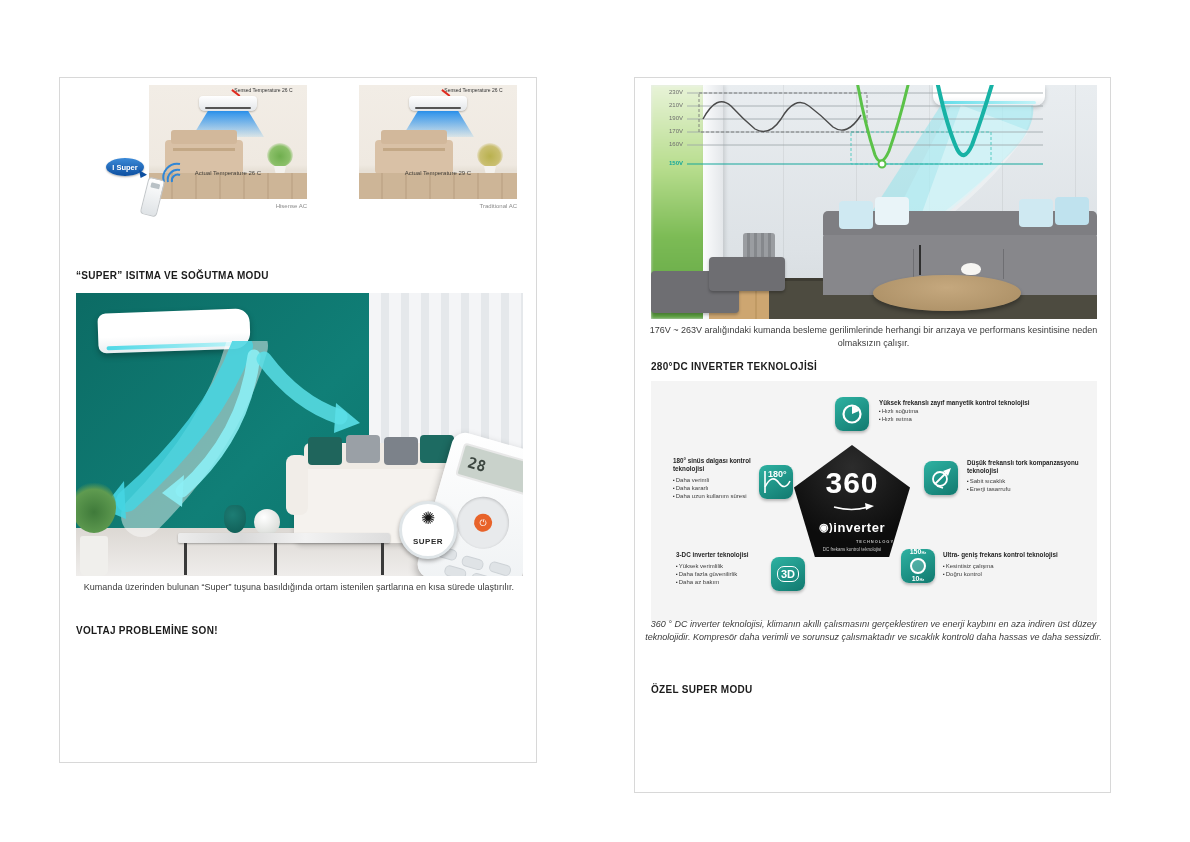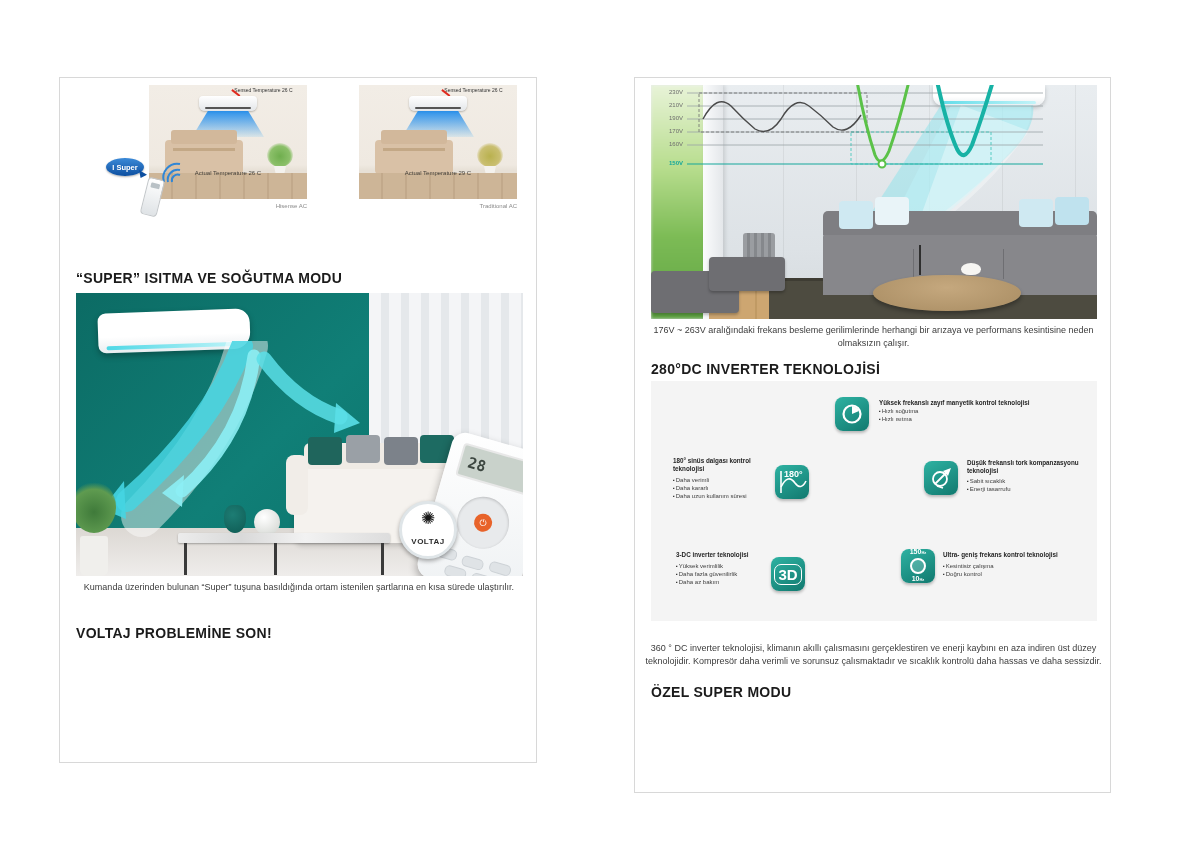--- a/index.html
+++ b/index.html
@@ -1,21 +1,21 @@
 <!DOCTYPE html>
 <html><head>
 <meta charset="utf-8">
 <style>
   html,body{margin:0;padding:0;background:#ffffff;font-family:"Liberation Sans",sans-serif;}
   #canvas{position:relative;width:1190px;height:842px;background:#fff;overflow:hidden;}
   .page{position:absolute;background:#fff;border:1px solid #d8d8d8;box-sizing:border-box;}
   #page-left{left:59px;top:77px;width:478px;height:686px;}
   #page-right{left:634px;top:77px;width:477px;height:716px;}
   .abs{position:absolute;}
-  .heading{font-size:14px;font-weight:700;color:#1b1b1b;letter-spacing:.3px;}
+  .heading{font-size:10px;font-weight:700;color:#1b1b1b;letter-spacing:.3px;}
   .para{font-size:9px;line-height:12.5px;color:#3c3c3c;text-align:center;}
   .cap{font-size:6px;color:#8a8a8a;}
   
   .cmp{width:158px;height:114px;background:linear-gradient(180deg,#f2ede6 0%,#efe9e1 70%,#e7e0d6 75%);overflow:hidden;}
   .cmp .floor{position:absolute;left:0;bottom:0;width:100%;height:26px;
     background:repeating-linear-gradient(90deg,#cdb597 0 22px,#c2a98b 22px 24px);}
   .cmp .ac{position:absolute;left:50%;top:11px;transform:translateX(-50%);width:58px;height:15px;
     background:linear-gradient(180deg,#ffffff,#e3e6e9);border-radius:4px 4px 6px 6px;box-shadow:0 1px 2px rgba(0,0,0,.25);}
   .cmp .ac:after{content:"";position:absolute;left:10%;bottom:2px;width:80%;height:2px;background:#555;border-radius:1px;}
   .cmp .air{position:absolute;left:50%;top:26px;transform:translateX(-50%);width:72px;height:26px;
@@ -218,21 +218,21 @@
           <div class="pwr">⏻</div>
         </div>
         <div class="btn" style="left:14px;top:116px;"></div>
         <div class="btn" style="left:42px;top:118px;"></div>
         <div class="btn" style="left:70px;top:116px;"></div>
         <div class="btn" style="left:28px;top:132px;"></div>
         <div class="btn" style="left:56px;top:132px;"></div>
       </div>
       <div class="superbadge">
         <span class="swirl">✺</span>
-        <span class="lbl">VOLTAJ</span>
+        <span class="lbl">SUPER</span>
       </div>
     </div>
 
     <div class="abs para" style="left:10px;top:503px;width:458px;">Kumanda üzerinden bulunan “Super” tuşuna basıldığında ortam istenilen şartlarına en kısa sürede ulaştırılır.</div>
 
     <div class="abs heading" style="left:16px;top:547px;">VOLTAJ PROBLEMİNE SON!</div>
   </div>
 
   <div id="page-right" class="page">
 
@@ -283,47 +283,59 @@
         </svg>
         <span class="vlabel" style="top:4px;">230V</span>
         <span class="vlabel" style="top:17px;">210V</span>
         <span class="vlabel" style="top:30px;">190V</span>
         <span class="vlabel" style="top:43px;">170V</span>
         <span class="vlabel" style="top:56px;">160V</span>
         <span class="vlabel hot" style="top:75px;">150V</span>
       </div>
     </div>
 
-    <div class="abs para" style="left:10px;top:246px;width:457px;">176V ~ 263V aralığındaki frekans besleme gerilimlerinde herhangi bir arızaya ve performans kesintisine neden olmaksızın çalışır.</div>
+    <div class="abs para" style="left:10px;top:246px;width:457px;">176V ~ 263V aralığındaki kumanda besleme gerilimlerinde herhangi bir arızaya ve performans kesintisine neden olmaksızın çalışır.</div>
 
     <div class="abs heading" style="left:16px;top:283px;">280°DC INVERTER TEKNOLOJİSİ</div>
 
     <div class="abs diagram" style="left:16px;top:303px;">
 
+      <div class="pent">
+        <div class="n360">360</div>
+        <svg width="44" height="8" viewBox="0 0 44 8" style="margin-top:-2px;">
+          <path d="M4 4 Q22 9 38 4" fill="none" stroke="#fff" stroke-width="1.4"></path>
+          <polygon points="44,3 35,0 36,7" fill="#fff"></polygon>
+        </svg>
+        <div class="logo-row">
+          <span class="logo-glyph">◉)</span><span>inverter</span>
+          <span class="brand-sub">TECHNOLOGY</span>
+        </div>
+        <div class="foot">DC frekans kontrol teknolojisi</div>
+      </div>
 
       <div class="ticon" style="left:184px;top:16px;">
         <svg width="22" height="22" viewBox="0 0 22 22">
             <circle cx="11" cy="11" r="8.5" fill="none" stroke="#fff" stroke-width="2.2"></circle>
             <path d="M11 11 L11 3 A8 8 0 0 1 18 8 Z" fill="#fff"></path>
           </svg>
       </div>
       <div class="fblock" style="left:228px;top:18px;width:200px;">
         <div class="ftitle">Yüksek frekanslı zayıf manyetik kontrol teknolojisi</div>
         <div class="fbul">Hızlı soğutma</div>
         <div class="fbul">Hızlı ısıtma</div>
       </div>
 
       <div class="fblock" style="left:22px;top:76px;width:82px;">
         <div class="ftitle">180° sinüs dalgası kontrol teknolojisi</div>
         <div style="height:4px;"></div>
         <div class="fbul">Daha verimli</div>
         <div class="fbul">Daha kararlı</div>
         <div class="fbul">Daha uzun kullanım süresi</div>
       </div>
-      <div class="ticon" style="left:108px;top:84px;margin-left:16px;">
+      <div class="ticon" style="left:108px;top:84px;">
         <div style="position:relative;width:100%;height:100%;">
           <svg width="34" height="34" viewBox="0 0 34 34" style="position:absolute;left:0;top:0;">
               <path d="M6 6 L6 28" stroke="#fff" stroke-width="1.6"></path>
               <path d="M6 22 Q13 8 20 18 Q26 26 31 16" fill="none" stroke="#fff" stroke-width="1.6"></path>
             </svg>
           <span style="position:absolute;left:9px;top:4px;font-size:9px;font-weight:700;">180°</span>
         </div>
       </div>
 
       <div class="ticon" style="left:273px;top:80px;">
@@ -342,36 +354,36 @@
       </div>
 
       <div class="fblock" style="left:25px;top:170px;width:92px;">
         <div class="ftitle">3-DC inverter teknolojisi</div>
         <div style="height:3px;"></div>
         <div class="fbul">Yüksek verimlilik</div>
         <div class="fbul">Daha fazla güvenilirlik</div>
         <div class="fbul">Daha az bakım</div>
       </div>
       <div class="ticon" style="left:120px;top:176px;">
-        <span style="font-size:15px;font-weight:700;border:1.6px solid #fff;border-radius:7px;padding:1px 3px;">3D</span>
+        <span style="font-size:11px;font-weight:700;border:1.6px solid #fff;border-radius:7px;padding:1px 3px;">3D</span>
       </div>
 
       <div class="ticon" style="left:250px;top:168px;">
         <div class="hz-ico">
           <span>150</span><small>Hz</small>
           <span class="circ"></span>
           <span>10</span><small>Hz</small>
         </div>
       </div>
       <div class="fblock" style="left:292px;top:170px;width:140px;">
         <div class="ftitle">Ultra- geniş frekans kontrol teknolojisi</div>
         <div style="height:3px;"></div>
         <div class="fbul">Kesintisiz çalışma</div>
         <div class="fbul">Doğru kontrol</div>
       </div>
     </div>
 
-    <div class="abs para" style="left:10px;top:564px;width:457px;">360 ° DC inverter teknolojisi, klimanın akıllı çalısmasını gerçeklestiren ve enerji kaybını en aza indiren üst düzey teknolojidir. Kompresör daha verimli ve sorunsuz çalısmaktadır ve sıcaklık kontrolü daha hassas ve daha sessizdir.</div>
+    <div class="abs para" style="left:10px;top:540px;width:457px;font-style:italic;">360 ° DC inverter teknolojisi, klimanın akıllı çalısmasını gerçeklestiren ve enerji kaybını en aza indiren üst düzey teknolojidir. Kompresör daha verimli ve sorunsuz çalısmaktadır ve sıcaklık kontrolü daha hassas ve daha sessizdir.</div>
 
     <div class="abs heading" style="left:16px;top:606px;">ÖZEL SUPER MODU</div>
   </div>
 
 </div>
 
 </body></html>

